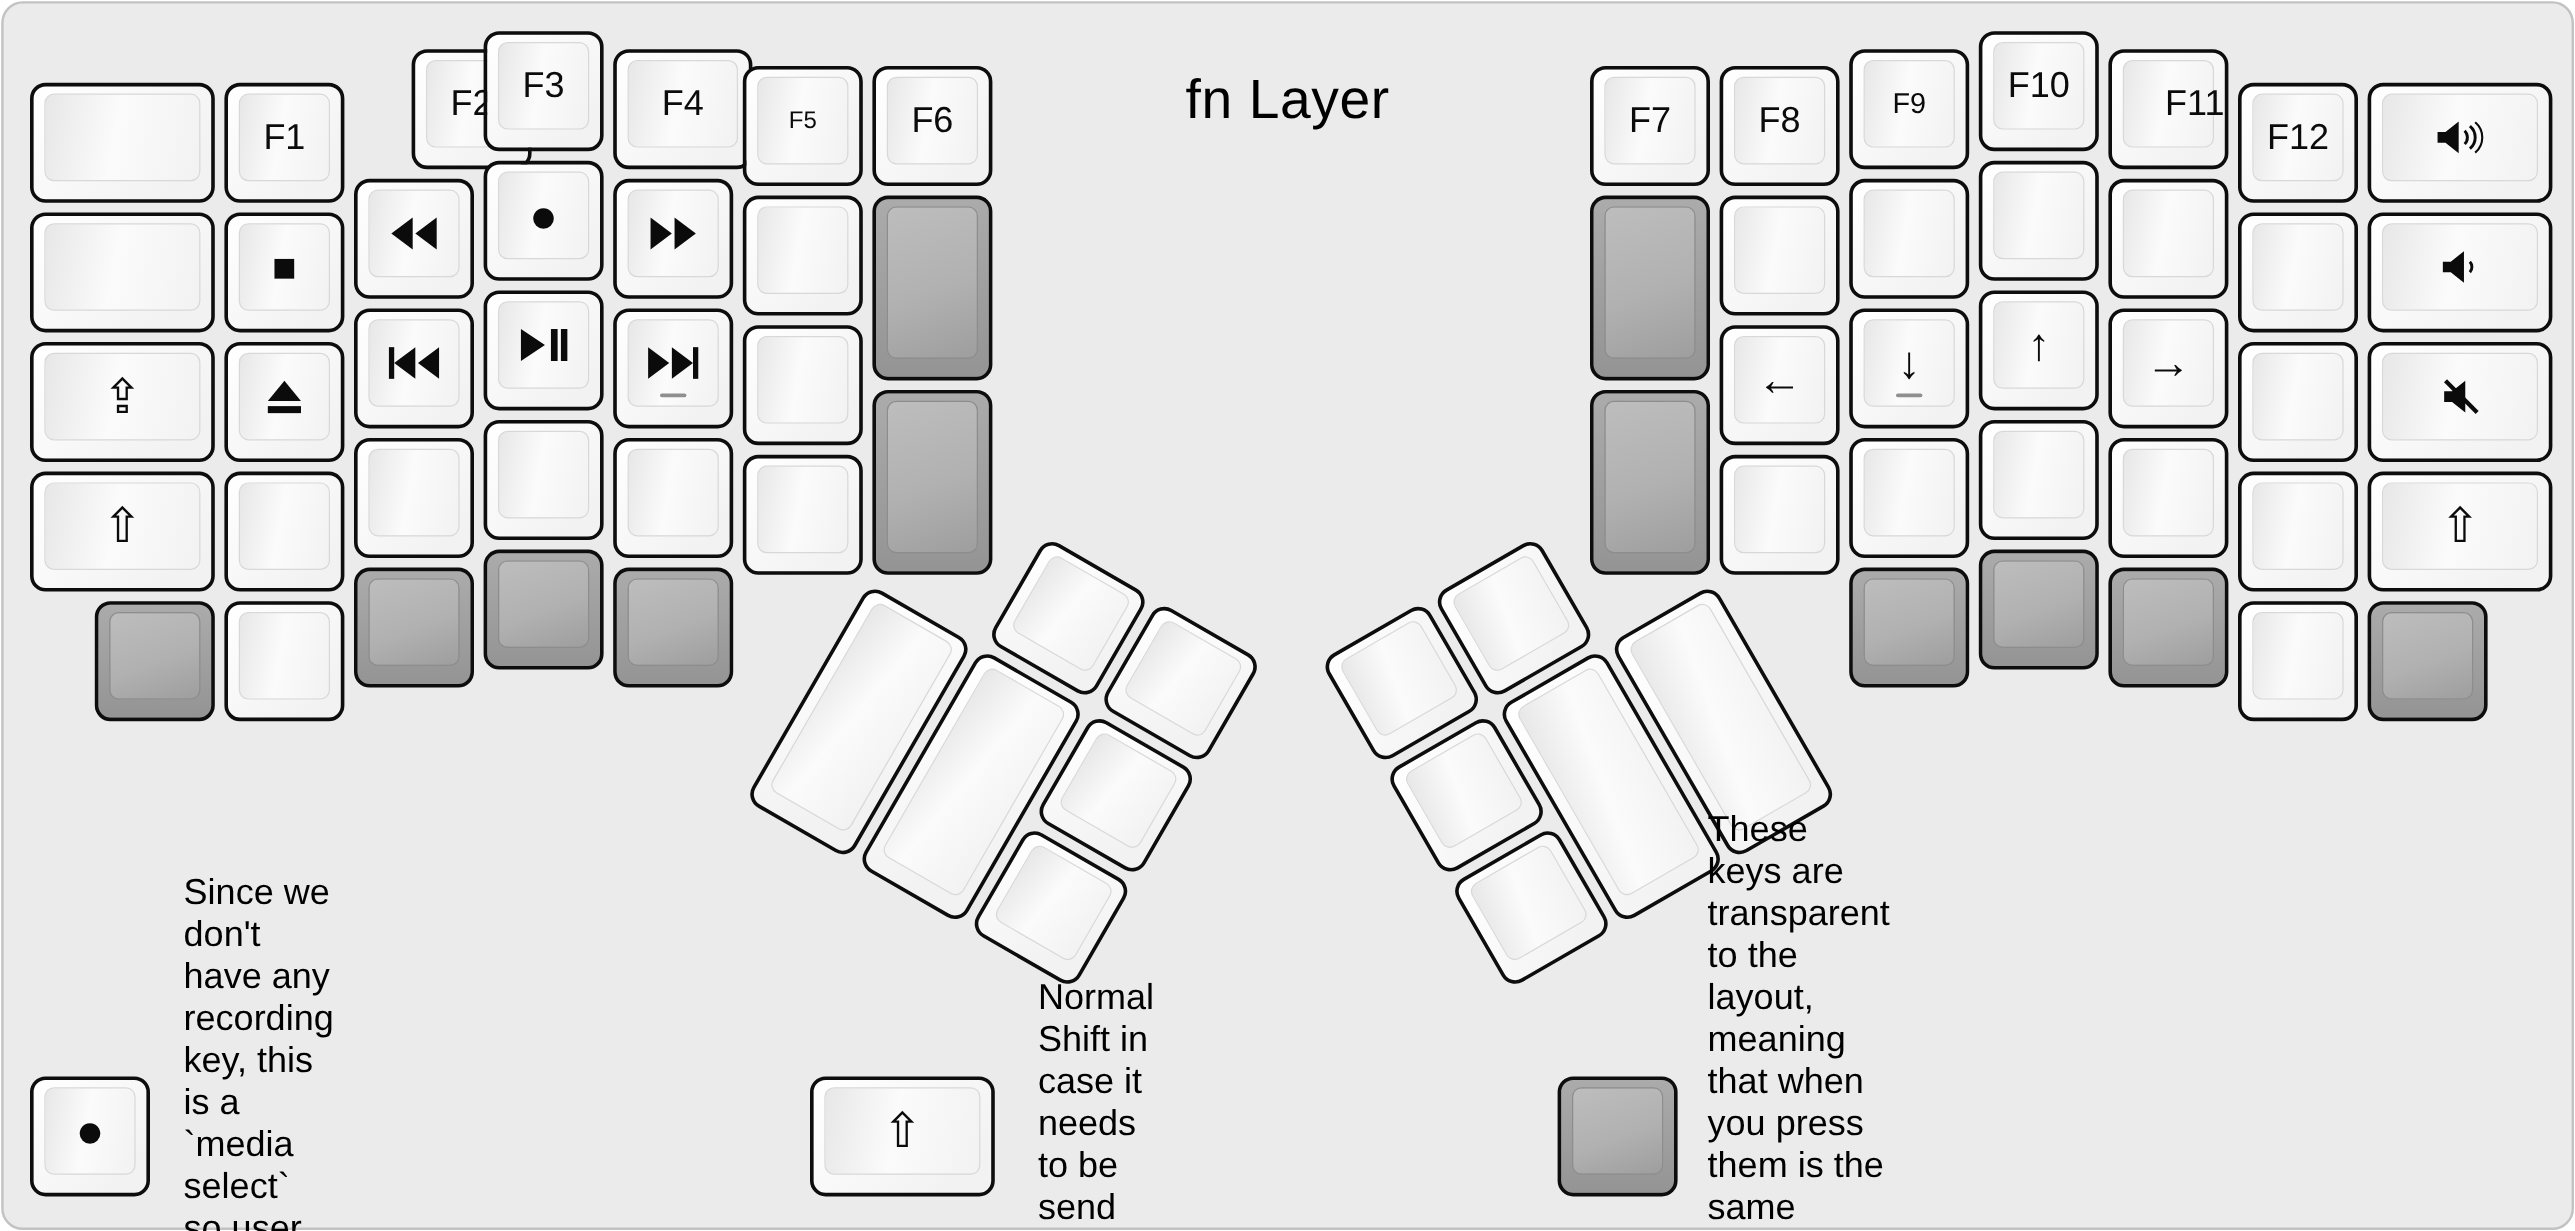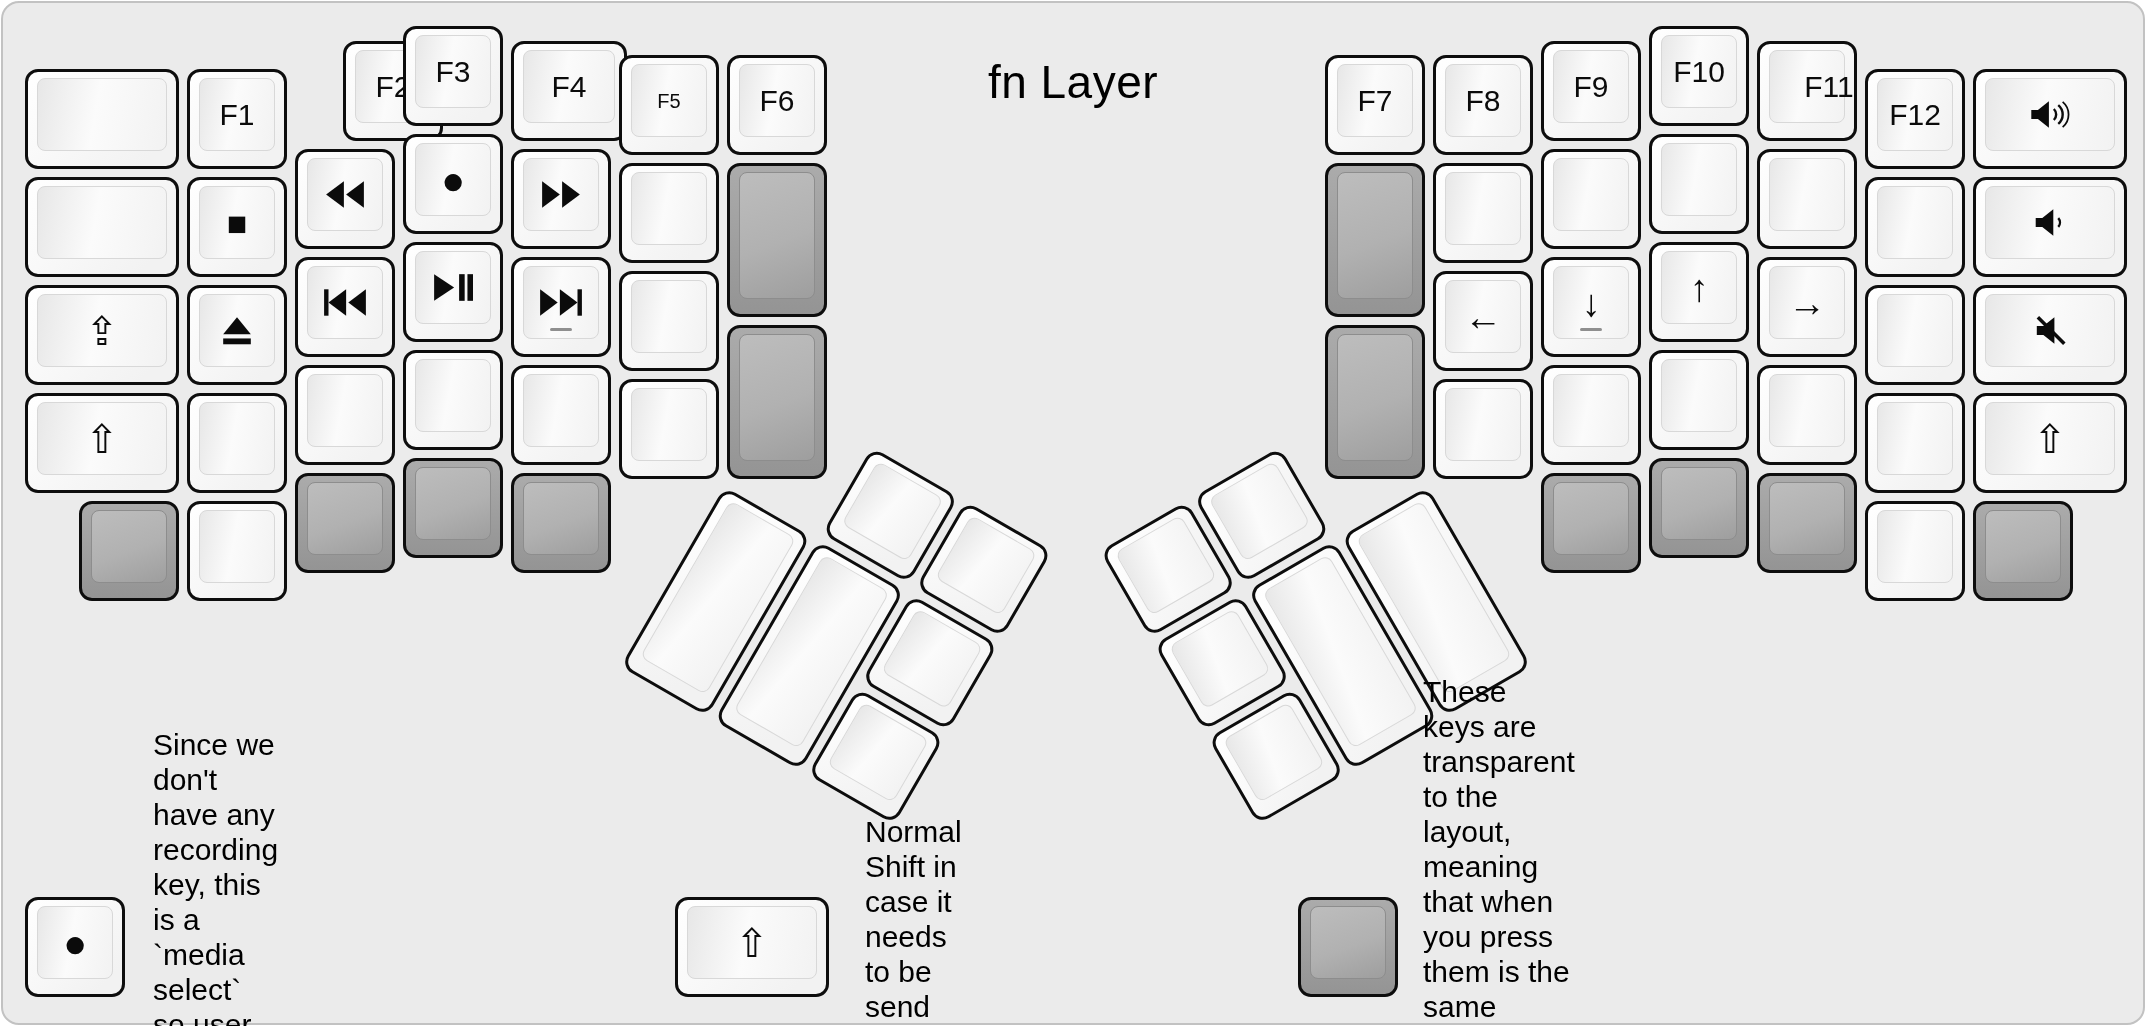--- a/index.html
+++ b/index.html
@@ -209,21 +209,21 @@
         <div class="key" style="width: 100px; height: 100px; left: 1430px; top: 268px;">
           <div class="cap">
             <span class="klabel" style="font-size: 38px;">←</span>
           </div>
         </div>
         <div class="key" style="width: 100px; height: 100px; left: 1430px; top: 376px;">
           <div class="cap"></div>
         </div>
         <div class="key" style="width: 100px; height: 100px; left: 1538px; top: 38px;">
           <div class="cap">
-            <span class="klabel" style="font-size: 30px;">F9</span>
+            <span class="klabel" style="font-size: 24px;">F9</span>
           </div>
         </div>
         <div class="key" style="width: 100px; height: 100px; left: 1538px; top: 146px;">
           <div class="cap"></div>
         </div>
         <div class="key" style="width: 100px; height: 100px; left: 1538px; top: 254px;">
           <div class="cap">
             <span class="klabel" style="font-size: 38px;">↓</span>
             <div class="homing"></div>
           </div>

